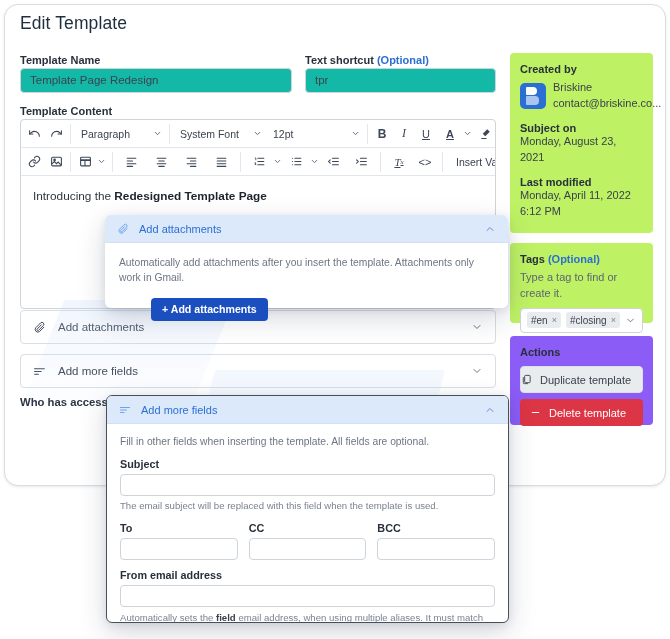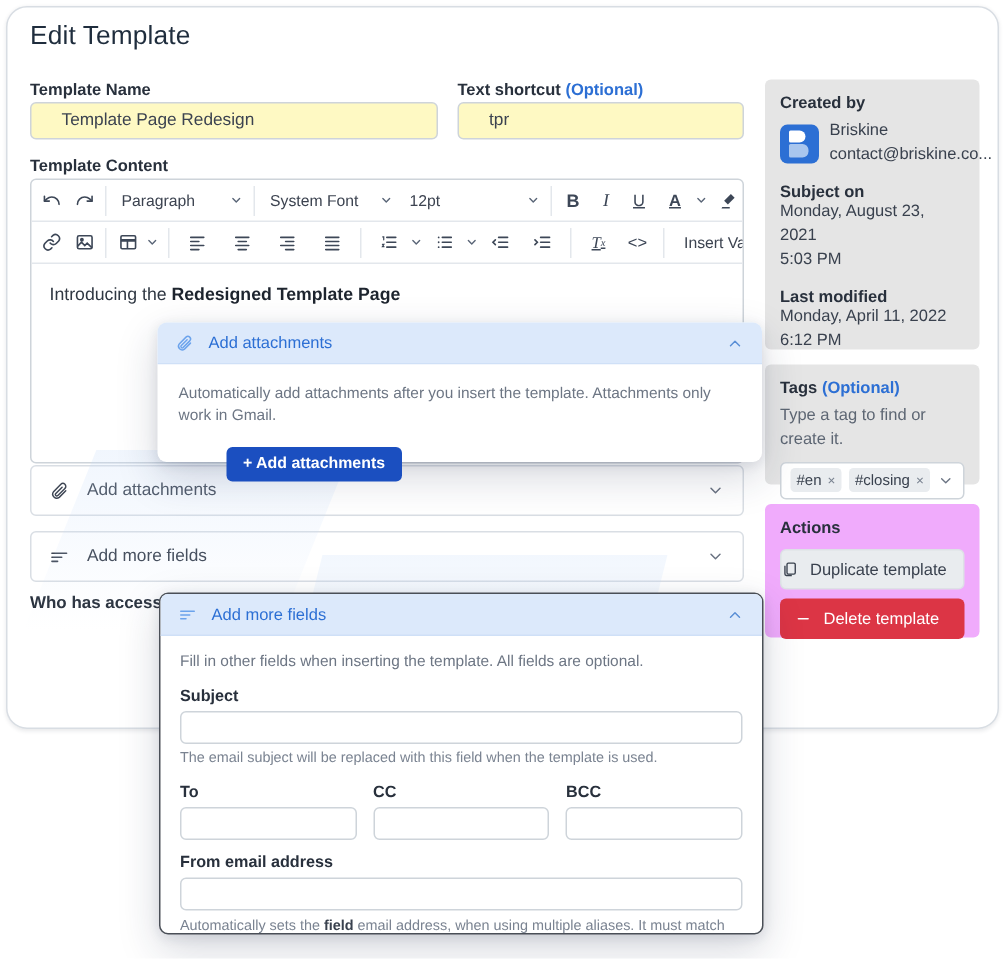--- a/index.html
+++ b/index.html
@@ -26,24 +26,24 @@
     letter-spacing: .1px;
   }
 
   
   .fld-label {
     position: absolute; font-size: 11px; font-weight: bold; color: #28303c;
   }
   .optional { color: #2c6fd4; font-weight: bold; }
 
   .txtinput {
-    position: absolute; background:#fef9c3;
+    position: absolute; background:#14b8a6;
     border: 1px solid #ced4da; border-radius: 4px;
     font-size: 11.5px; color: #3c4350;
-    padding: 0 20px; line-height: 1;
+    padding: 0 9px; line-height: 1;
     display: flex; align-items: center;
     font-family: "Liberation Sans", sans-serif;
   }
 
   
   .editor-box {
     position: absolute; left: 15px; top: 114px; width: 476px; height: 190px;
     border: 1px solid #ced4da; border-radius: 4px; background:#fff;
     overflow: hidden;
   }
@@ -80,21 +80,21 @@
   .acc-ico { color:#3e4654; display:flex; }
 
   .access-line {
     position: absolute; left: 15px; top: 391px;
     font-size: 11.3px; font-weight: bold; color:#28303c; white-space: nowrap;
   }
   .access-line .acc-val { color:#2c6fd4; font-weight: normal; }
 
   
   .side-panel {
-    position: absolute; background:#e5e5e5;
+    position: absolute; background:#bef264;
     border-radius: 4px;
   }
   .side-h {
     font-size: 11px; font-weight: bold; color:#28303c;
   }
   .side-t { font-size: 11px; color:#39414e; line-height: 1.45; }
   .avatar {
     width: 26px; height: 26px; border-radius: 5px;
     background: #2c6fd4; flex:none; position: relative; overflow:hidden;
   }
@@ -368,21 +368,20 @@
             <div class="b1"></div>
             <div class="b2"></div>
           </div>
         <div style="min-width:0;">
           <div class="side-t">Briskine</div>
           <div class="side-t" style="white-space:nowrap;">contact@briskine.co...</div>
         </div>
       </div>
       <div class="side-h" style="margin-top:10px;">Subject on</div>
       <div class="side-t">Monday, August 23, 2021</div>
-      <div class="side-t">5:03 PM</div>
       <div class="side-h" style="margin-top:10px;">Last modified</div>
       <div class="side-t">Monday, April 11, 2022</div>
       <div class="side-t">6:12 PM</div>
     </div>
 
     <div class="side-panel" style="left:505px; top:238px; width:143px; height:80px; padding:10px 10px;">
       <div class="side-h">
         <span>Tags</span>
         <span class="optional">(Optional)</span>
       </div>
@@ -395,21 +394,21 @@
         <span class="chip">
           <span>#closing</span>
           <span class="x">×</span>
         </span>
         <svg style="margin-left:auto; color:#6b7483;" width="11" height="11" viewBox="0 0 24 24" fill="none" stroke="currentColor" stroke-width="2" stroke-linecap="round" stroke-linejoin="round">
             <path d="M6 9l6 6 6-6"></path>
           </svg>
       </div>
     </div>
 
-    <div class="side-panel" style="left:505px; top:331px; width:143px; height:89px; padding:10px 10px; background:#f0abfc;">
+    <div class="side-panel" style="left:505px; top:331px; width:143px; height:89px; padding:10px 10px; background:#8b5cf6;">
       <div class="side-h">Actions</div>
       <div class="btn-dup" style="margin-top:8px;">
         <svg width="11" height="11" viewBox="0 0 24 24" fill="none" stroke="currentColor" stroke-width="2">
             <rect x="8" y="3" width="12" height="16" rx="2"></rect>
             <path d="M5 7v12a2 2 0 0 0 2 2h8"></path>
           </svg>
         <span>Duplicate template</span>
       </div>
       <div class="btn-del" style="margin-top:6px;">
         <svg width="11" height="11" viewBox="0 0 24 24" stroke="currentColor" stroke-width="2.4" stroke-linecap="round">

